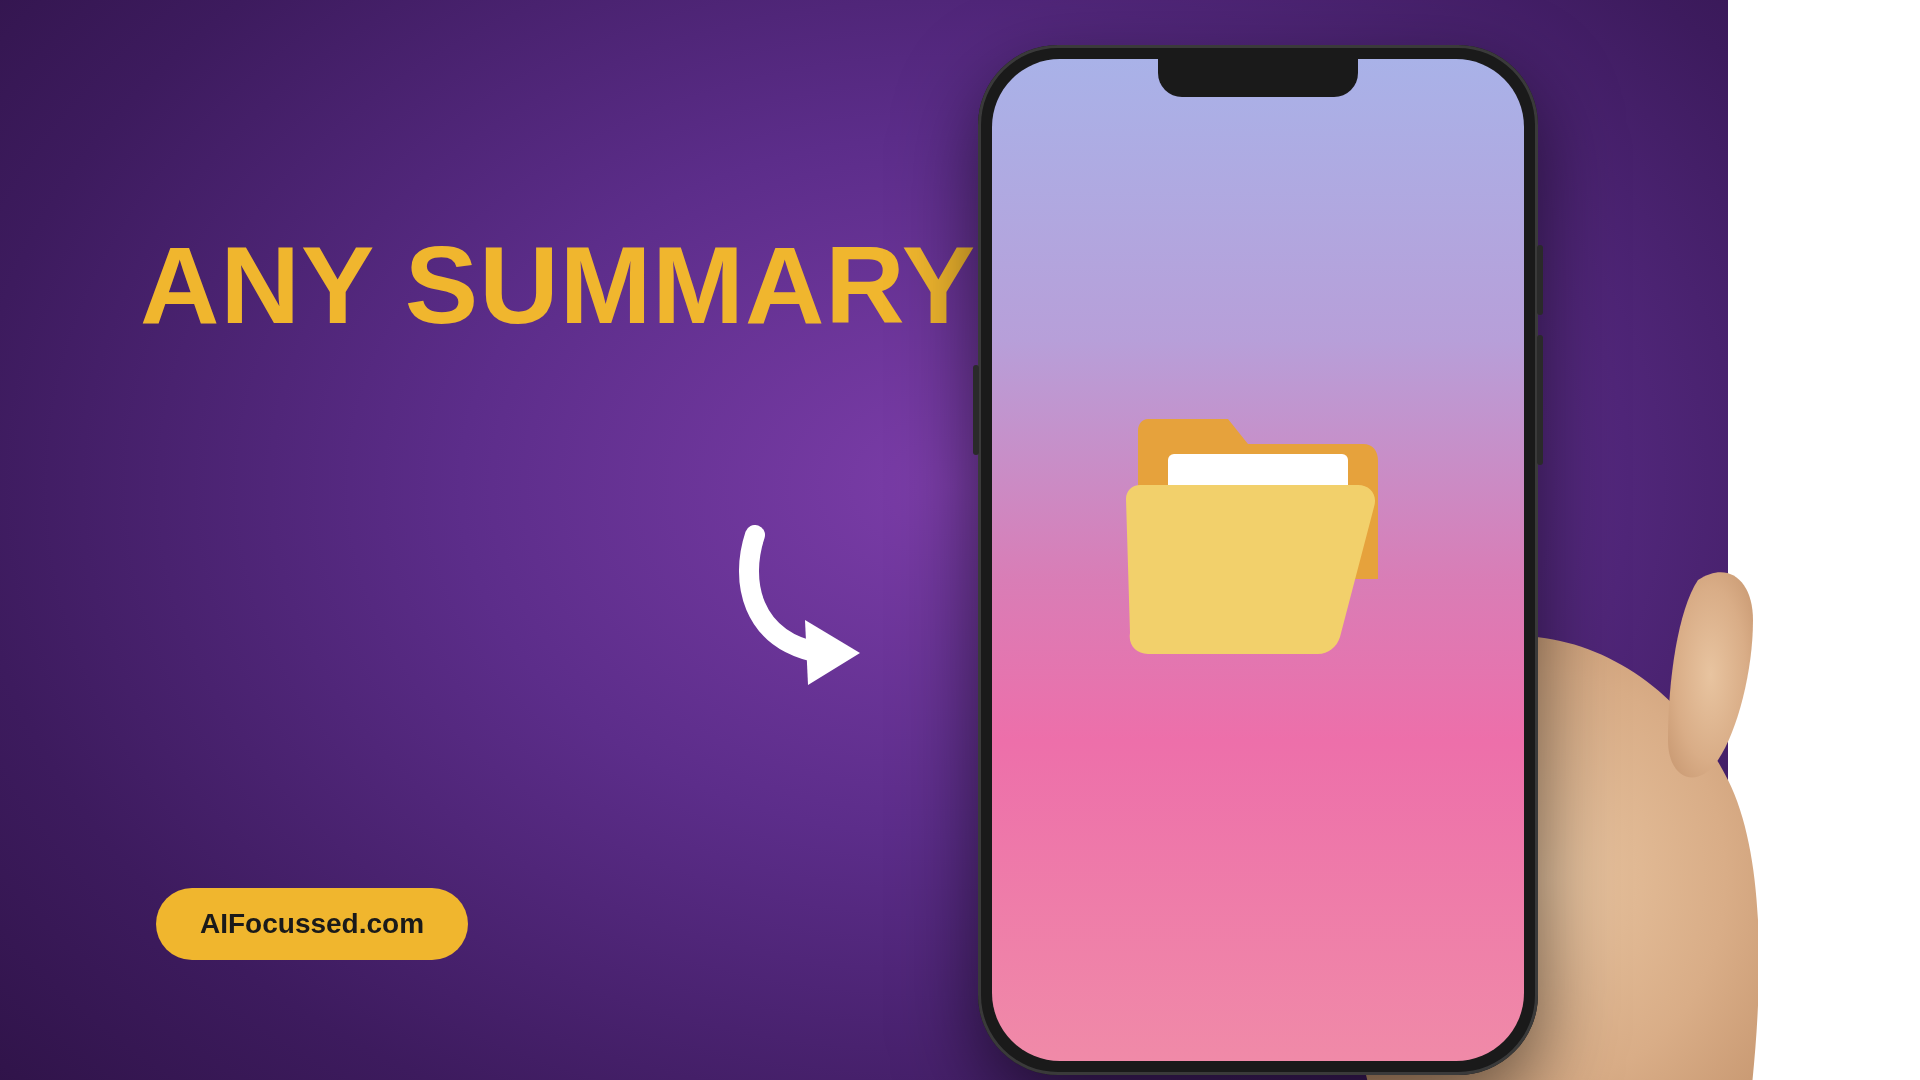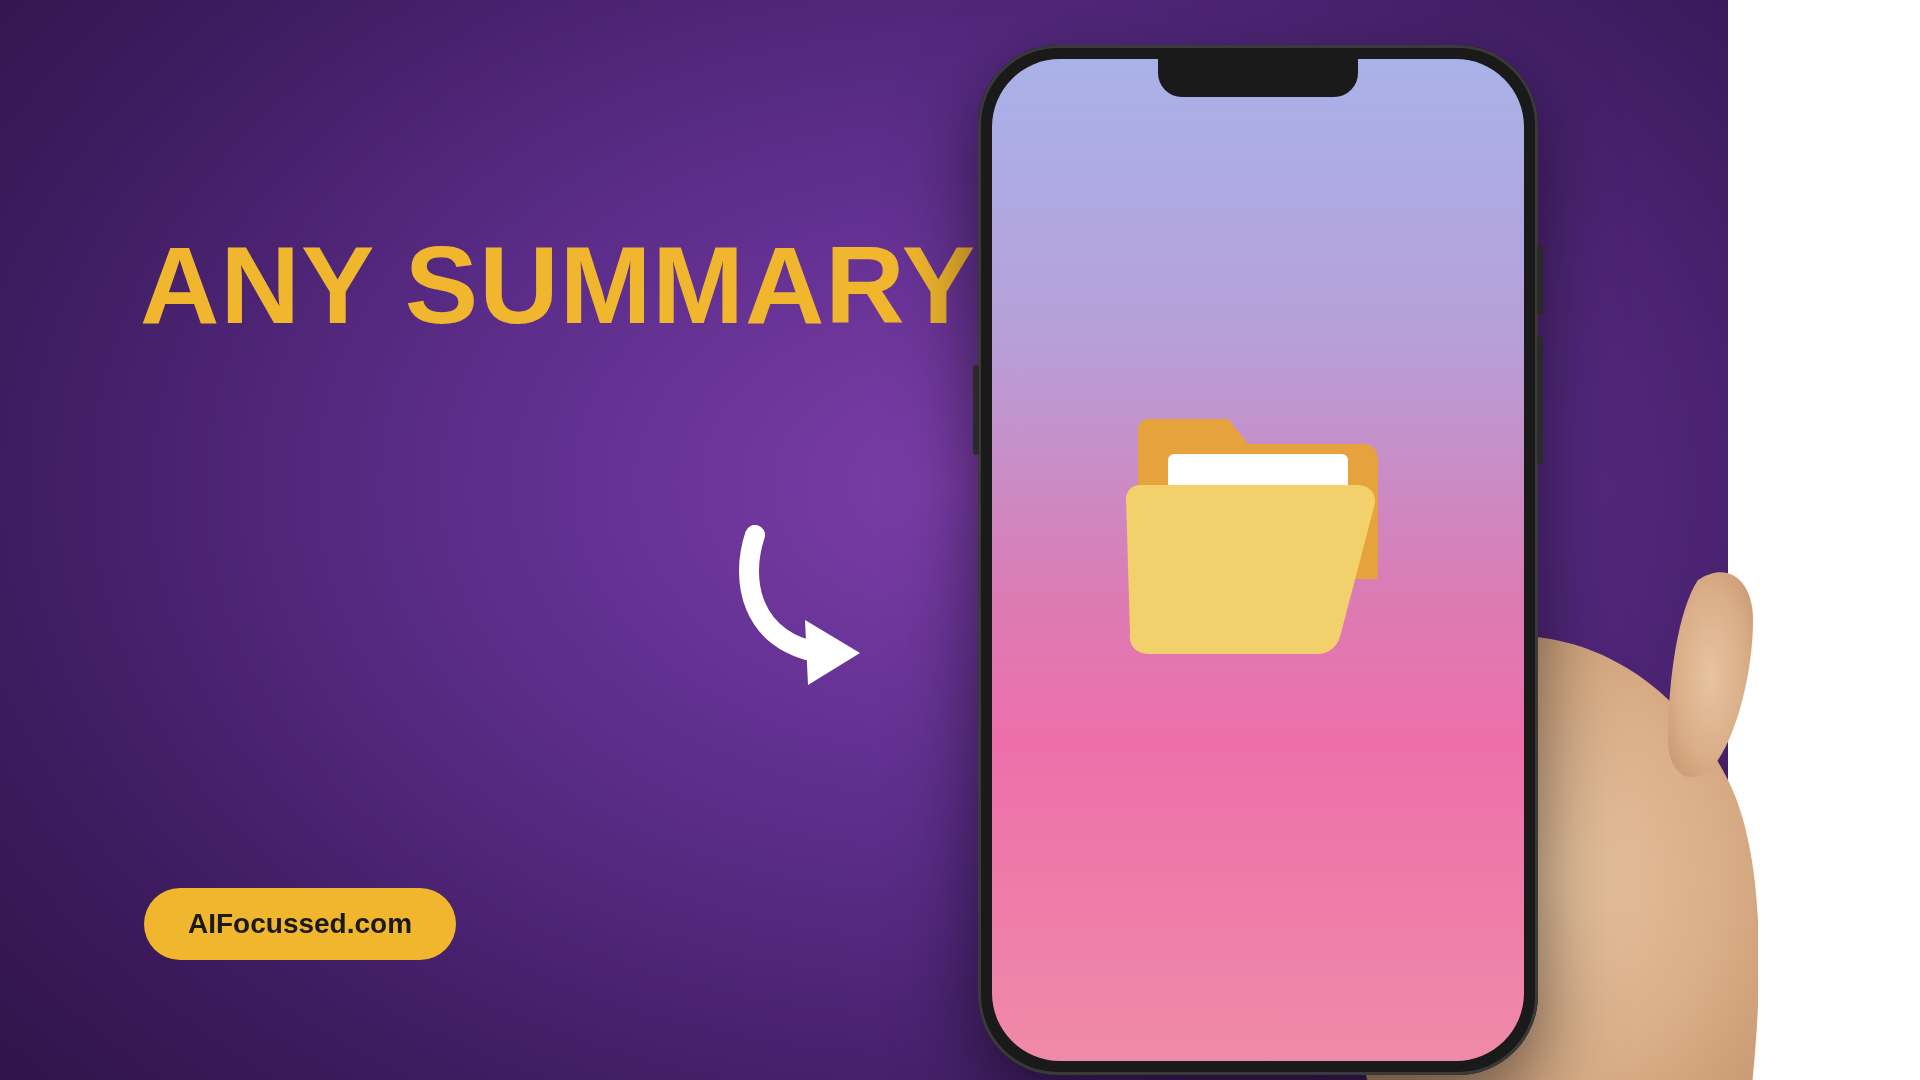--- a/index.html
+++ b/index.html
@@ -16,21 +16,21 @@
     line-height: 1.0; margin-bottom: 38px;
   }
   .subtitle {
     color: #ffffff; font-weight: 600; font-size: 48px; letter-spacing: 0.5px;
     line-height: 1.15; max-width: 880px;
   }
   .arrow-wrap {
     position: absolute; left: 710px; top: 525px;
   }
   .badge {
-    position: absolute; left: 144px; top: 888px;
+    position: absolute; left: 156px; top: 888px;
     background: #f0b62e; color: #1a1a1a; font-weight: 700; font-size: 28px;
     padding: 20px 44px; border-radius: 40px;
   }
   
   .device-group {
     position: absolute; right: 30px; top: 45px; width: 900px; height: 1035px;
   }
   .hand {
     position: absolute; right: -60px; bottom: -40px; width: 900px; height: 900px;
   }

